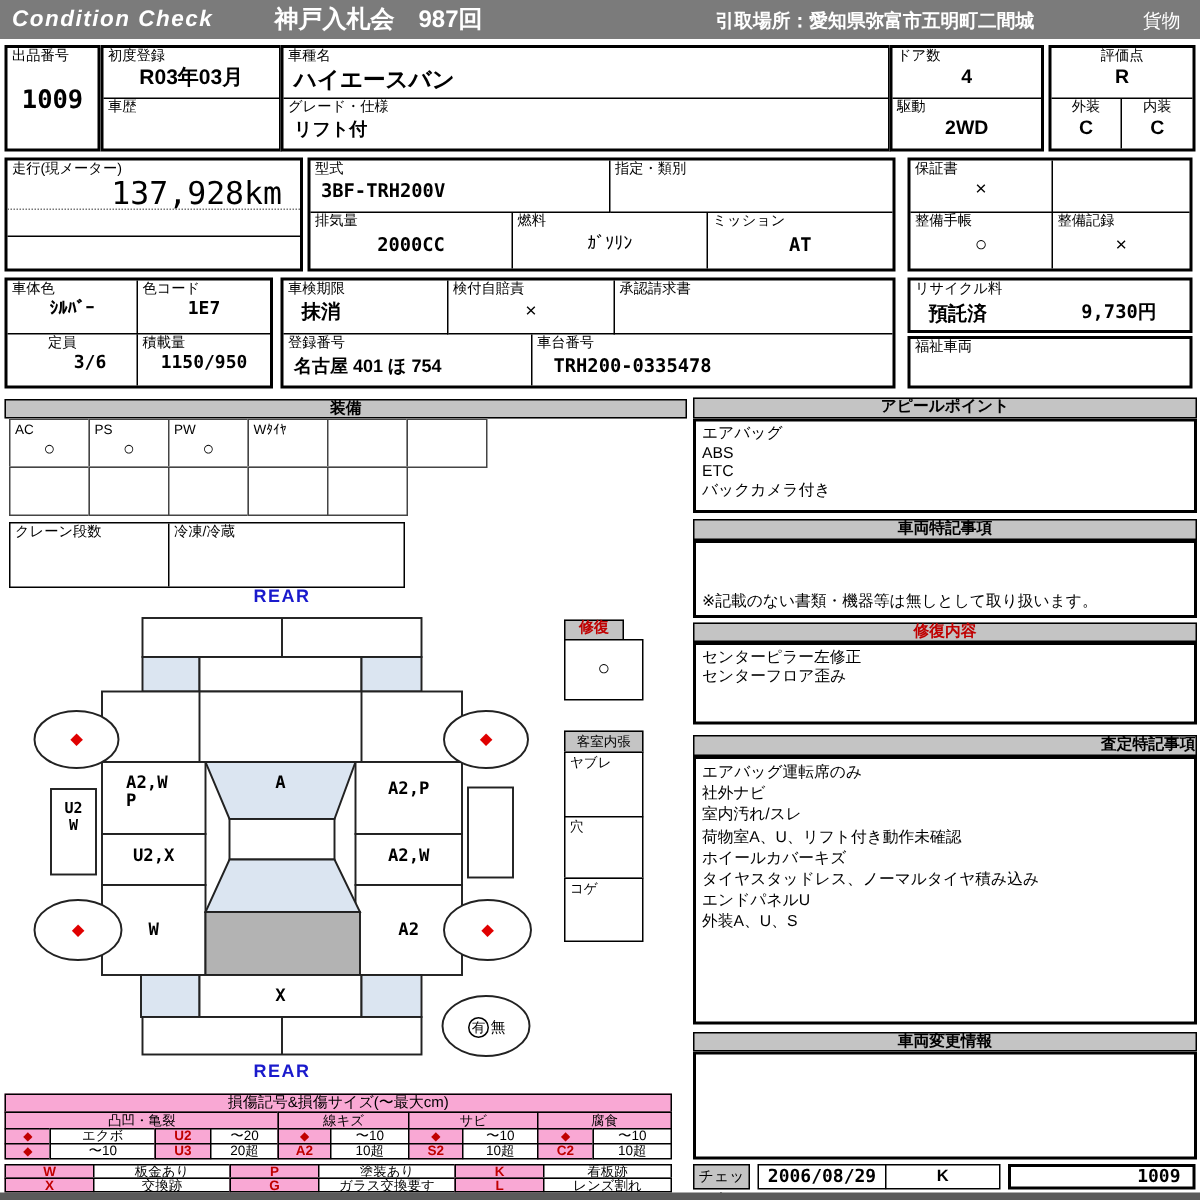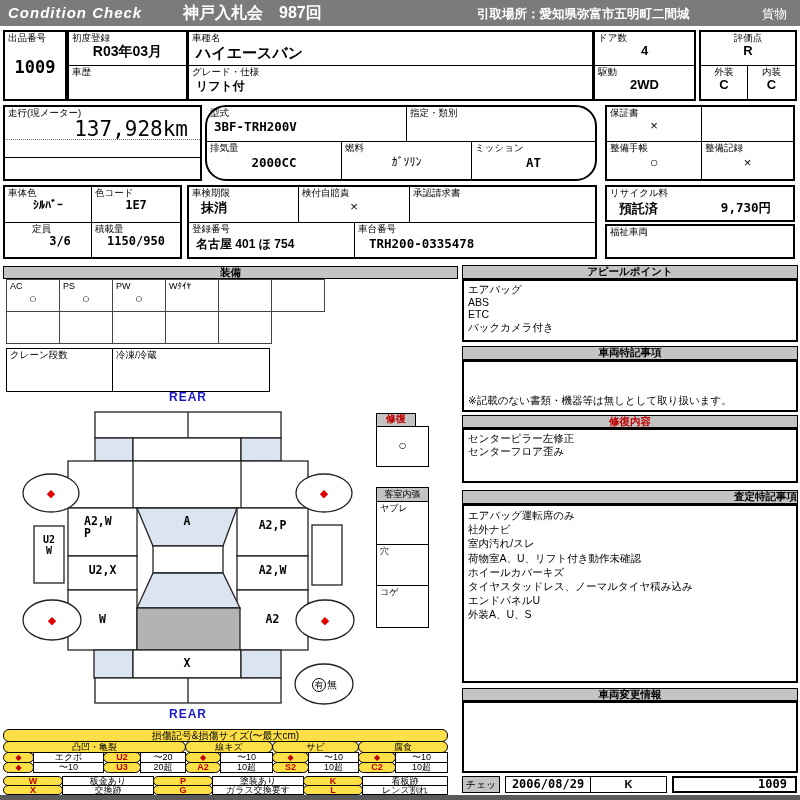--- a/index.html
+++ b/index.html
@@ -29,21 +29,21 @@
   
   .fr-label{position:absolute;text-align:center;color:#1a1acc;font-weight:bold;font-size:12px;letter-spacing:1px;}
   .dlabel{position:absolute;text-align:center;font-weight:bold;font-size:11.5px;line-height:12px;
           font-family:"DejaVu Sans Mono",monospace;white-space:nowrap;}
   .wmark{position:absolute;color:#e00000;font-size:11px;line-height:12px;width:14px;text-align:center;}
   .circled{display:inline-block;border:1px solid #000;border-radius:50%;width:12px;height:12px;
            line-height:12px;text-align:center;margin-right:1px;font-size:9px;vertical-align:middle;}
   
   .lg-cell{position:absolute;box-sizing:border-box;border:1px solid #000;background:#fff;
            font-size:9px;line-height:9px;text-align:center;overflow:hidden;white-space:nowrap;}
-  .lg-gray{background:#fde047;border-radius:6px;}
+  .lg-gray{background:#f9a8d4;}
   .lg-red{color:#c00000;font-weight:bold;}
   svg{position:absolute;}
 </style>
 </head>
 <body>
 
 <div id="page">
 
   <div id="topbar">
     <span style="left:8px;top:4px;font-style:italic;font-weight:bold;font-size:15px;letter-spacing:1px;">Condition  Check</span>
@@ -99,21 +99,21 @@
       <span class="vc" style="margin-top:0;">C</span>
     </div>
   </div>
 
   <div class="grp" style="left:3px;top:105px;width:199px;height:76px;">
     <span class="lbl">走行(現メーター)</span>
     <div class="mono" style="position:absolute;top:10px;right:12px;font-size:21px;">137,928km</div>
     <div style="position:absolute;left:0;right:0;top:32px;border-top:1px dotted #777;"></div>
     <div style="position:absolute;left:0;right:0;top:50px;border-top:1px solid #000;"></div>
   </div>
-  <div class="grp" style="left:205px;top:105px;width:392px;height:76px;border-radius:21px;">
+  <div class="grp" style="left:205px;top:105px;width:392px;height:76px;">
     <div class="icell" style="left:0;top:0;width:200px;height:35px;border-right:1px solid #000;border-bottom:1px solid #000;">
       <span class="lbl">型式</span>
       <span class="vl mono" style="font-size:12.5px;margin-top:1px;">3BF-TRH200V</span>
     </div>
     <div class="icell" style="left:200px;top:0;width:188px;height:35px;border-bottom:1px solid #000;">
       <span class="lbl">指定・類別</span>
     </div>
     <div class="icell" style="left:0;top:35px;width:135px;height:37px;border-right:1px solid #000;">
       <span class="lbl">排気量</span>
       <span class="vc mono" style="font-size:12.5px;margin-top:2px;">2000CC</span>

